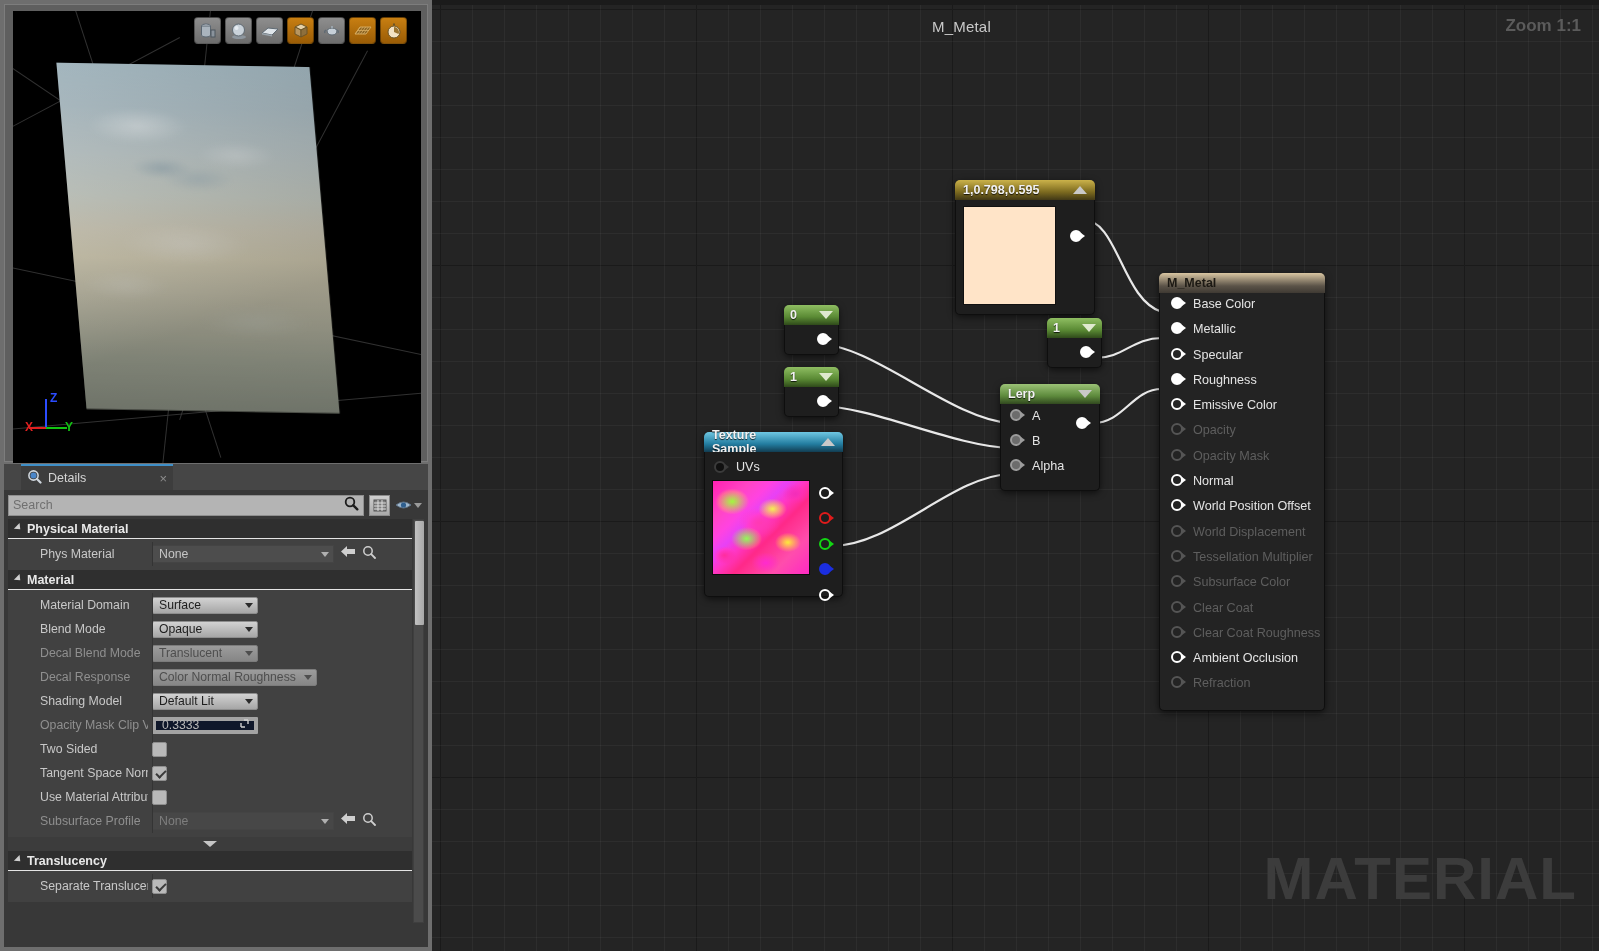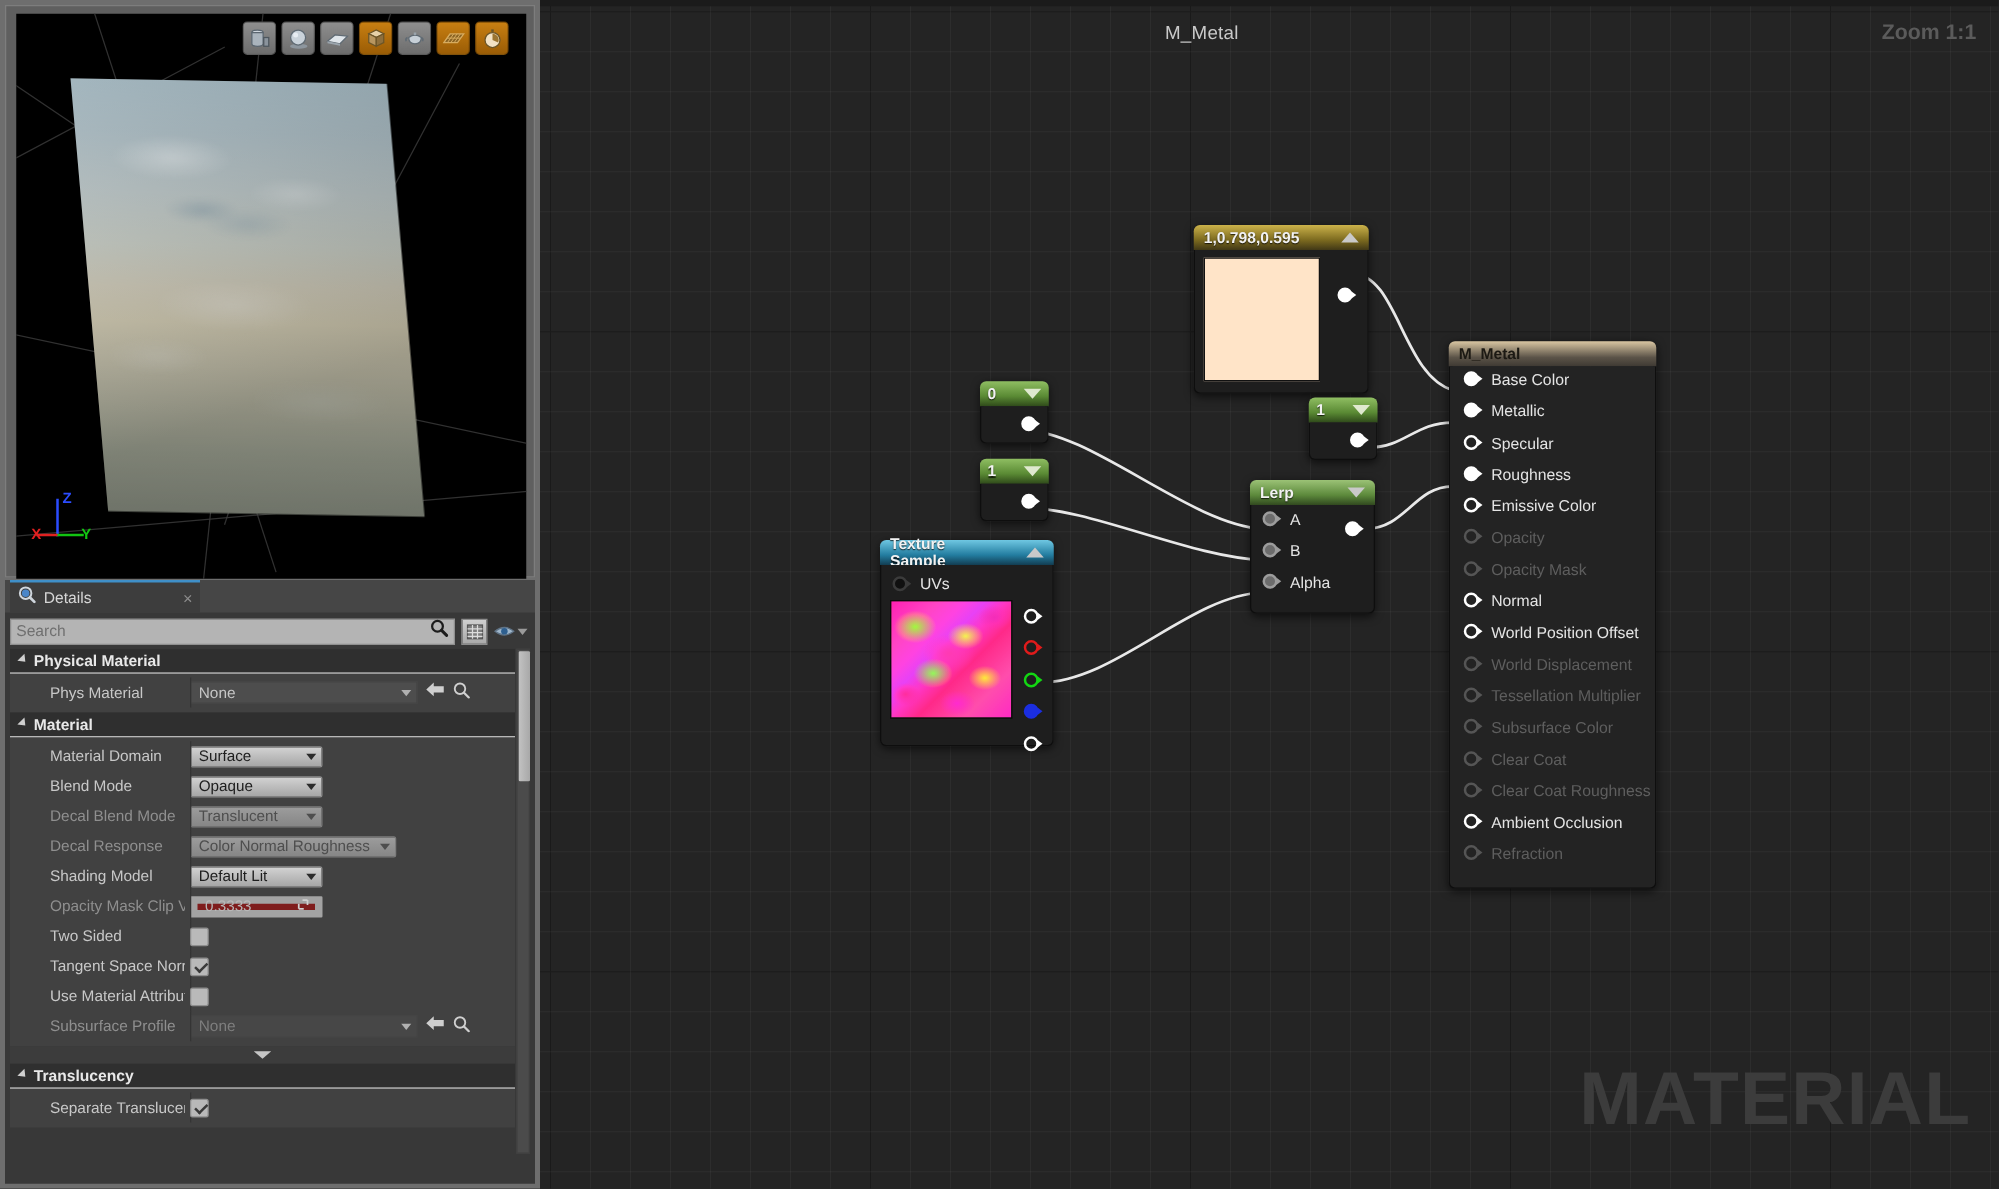--- a/index.html
+++ b/index.html
@@ -79,21 +79,21 @@
   
   #details-panel{
     position:absolute; left:4px; top:464px; width:424px; height:483px;
     background:#383838;
   }
   #details-tabbar{
     position:absolute; left:0; top:0; width:100%; height:26px;
     background:#464646;
   }
   #details-tab{
-    position:absolute; left:4px; top:0px; height:26px; width:152px;
+    position:absolute; left:17px; top:0px; height:26px; width:152px;
     background:#3d3d3d;
     display:flex; align-items:center; gap:6px; padding:0 6px;
     border-top:2px solid #3f8fc8;
     cursor:pointer;
     text-align:center;
   }
   #details-tab .tab-title{ font-size:12.5px; color:#d6d6d6; }
   #details-tab .tab-x{ margin-left:auto; color:#8d8d8d; font-size:13px; cursor:pointer;}
   .mag-icon{ display:inline-block; }
 
@@ -153,21 +153,21 @@
     border-color:#7c7c7c;
   }
   .combo .caret{
     width:0;height:0;border-left:4px solid transparent;border-right:4px solid transparent;
     border-top:5px solid #2b2b2b; margin-left:8px;
   }
   .combo.dimmed .caret{ border-top-color:#4e4e4e; }
   .wide{ min-width:134px; }
 
   .numfield{
-    height:17px; width:106px; background:#7f1d1d; border:6px solid #a3a3a3;
+    height:17px; width:106px; background:#0f172a; border:4px solid #a3a3a3;
     display:flex; align-items:center; justify-content:space-between; padding:0 4px 0 6px;
     font-size:12.2px; color:#b8b8b8; border-radius:1px; cursor:text;
   }
   .chk{
     width:15px; height:15px; background:#b9b9b9; border:1px solid #8e8e8e;
     border-radius:2px; cursor:pointer; position:relative;
   }
   .chk.checked::after{
     content:""; position:absolute; left:3px; top:3px; width:8px; height:4px;
     border-left:2.2px solid #3a3a3a; border-bottom:2.2px solid #3a3a3a;

